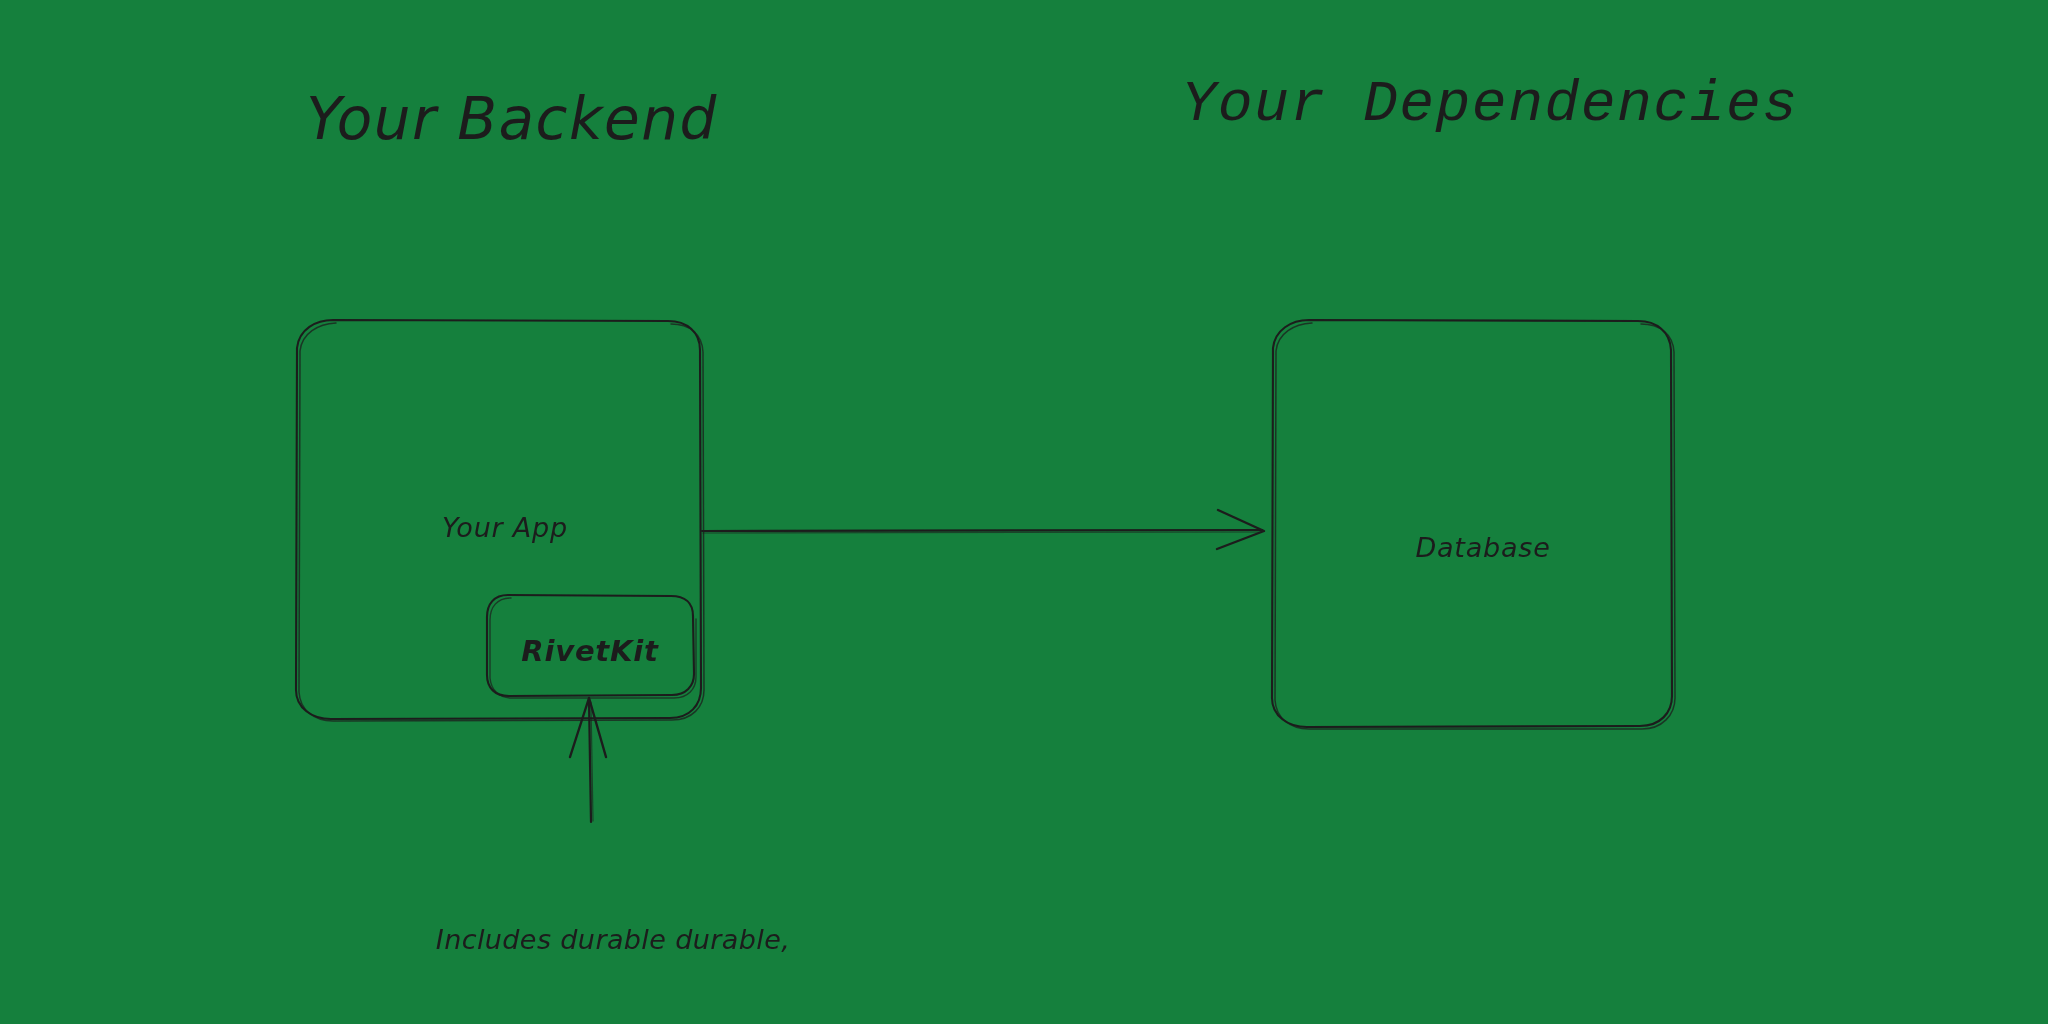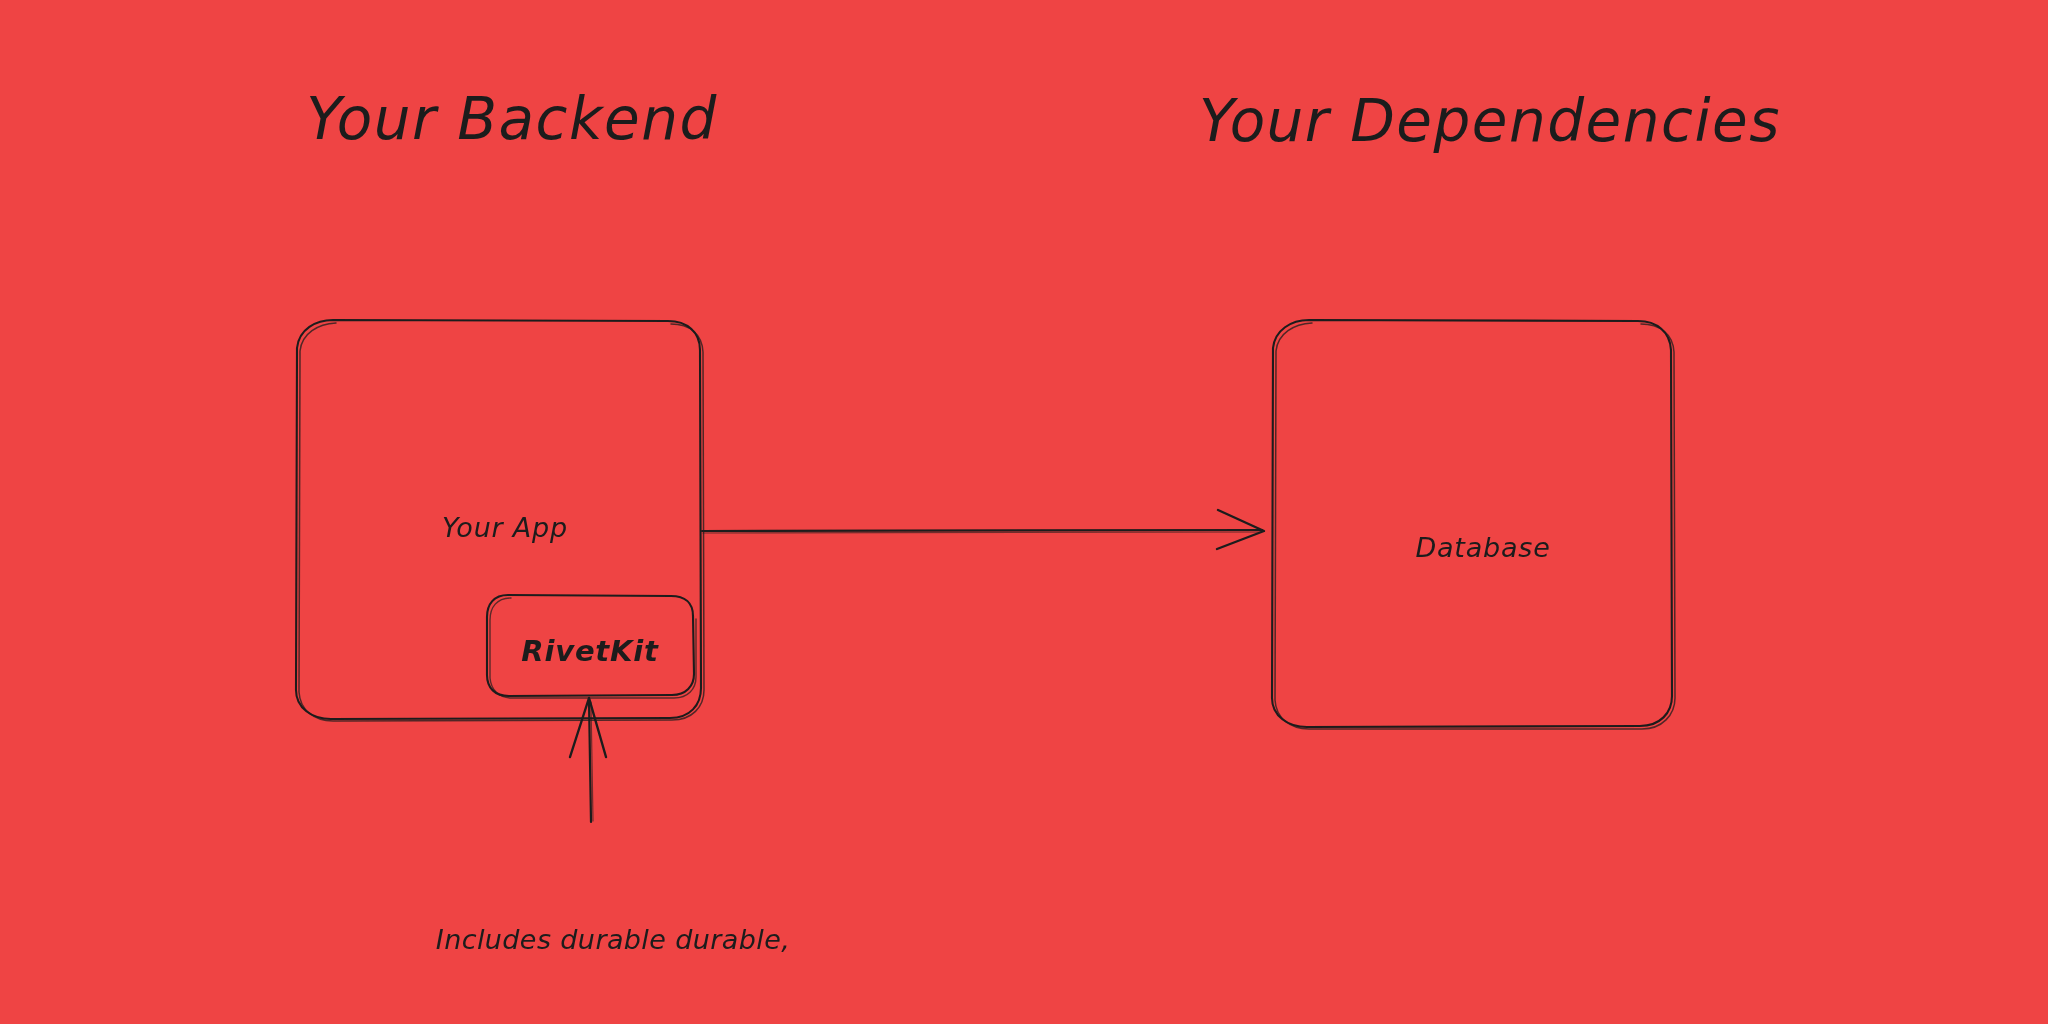--- a/index.html
+++ b/index.html
@@ -4,21 +4,21 @@
 <style>
   html, body {
     margin: 0;
     padding: 0;
     background: #ffffff;
   }
   #canvas {
     position: relative;
     width: 2048px;
     height: 1024px;
-    background: #ef4444;
+    background: #15803d;
     overflow: hidden;
     font-family: "DejaVu Sans", sans-serif;
   }
   #sketch {
     position: absolute;
     top: 0;
     left: 0;
     width: 2048px;
     height: 1024px;
   }
@@ -144,21 +144,21 @@
         <path stroke-width="2.2" d="M 591 822 L 589 700"></path>
         <path stroke-width="1.2" opacity="0.6" d="M 593 821 L 591 702"></path>
         <path stroke-width="2.4" d="M 570 757 L 589 698 L 606 757"></path>
       </g>
 
     </g>
   </svg>
 
   <div class="label heading center-x" style="left: 512px; top: 85px;">Your Backend</div>
 
-  <div class="label heading center-x" style="left: 1490px; top: 87px;">Your Dependencies</div>
+  <div class="label heading center-x" style="left: 1490px; top: 72px; font-family: Liberation Mono, monospace;">Your Dependencies</div>
 
   <div class="label box-label center" style="left: 505px; top: 527px;">Your App</div>
 
   <div class="label node-label center" style="left: 590px; top: 651px;">RivetKit</div>
 
   <div class="label box-label center" style="left: 1483px; top: 547px;">Database</div>
 
   <div class="label caption center-x" style="left: 613px; top: 845px;">
     <div>Includes durable durable,</div>
     

